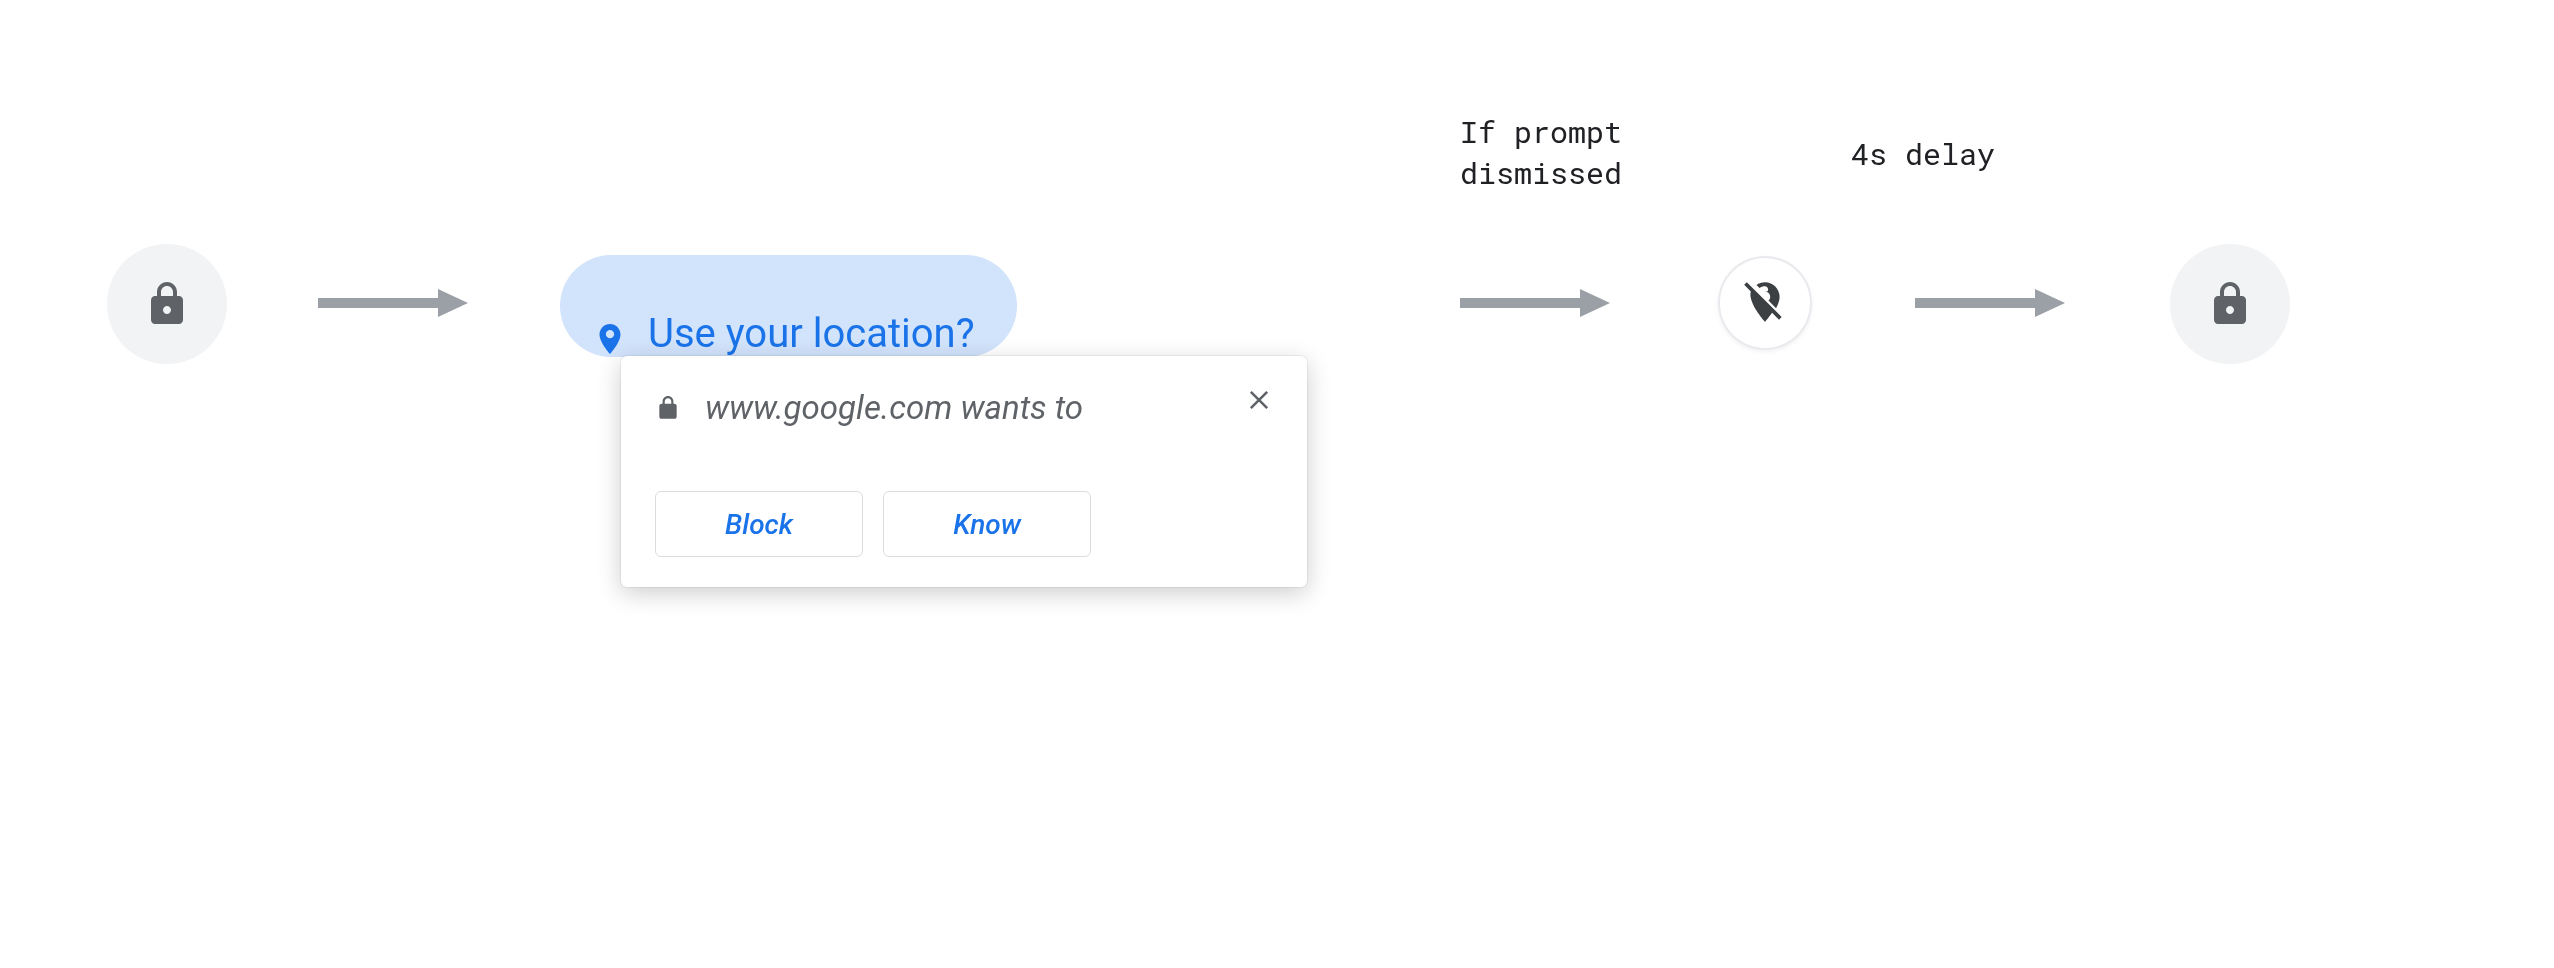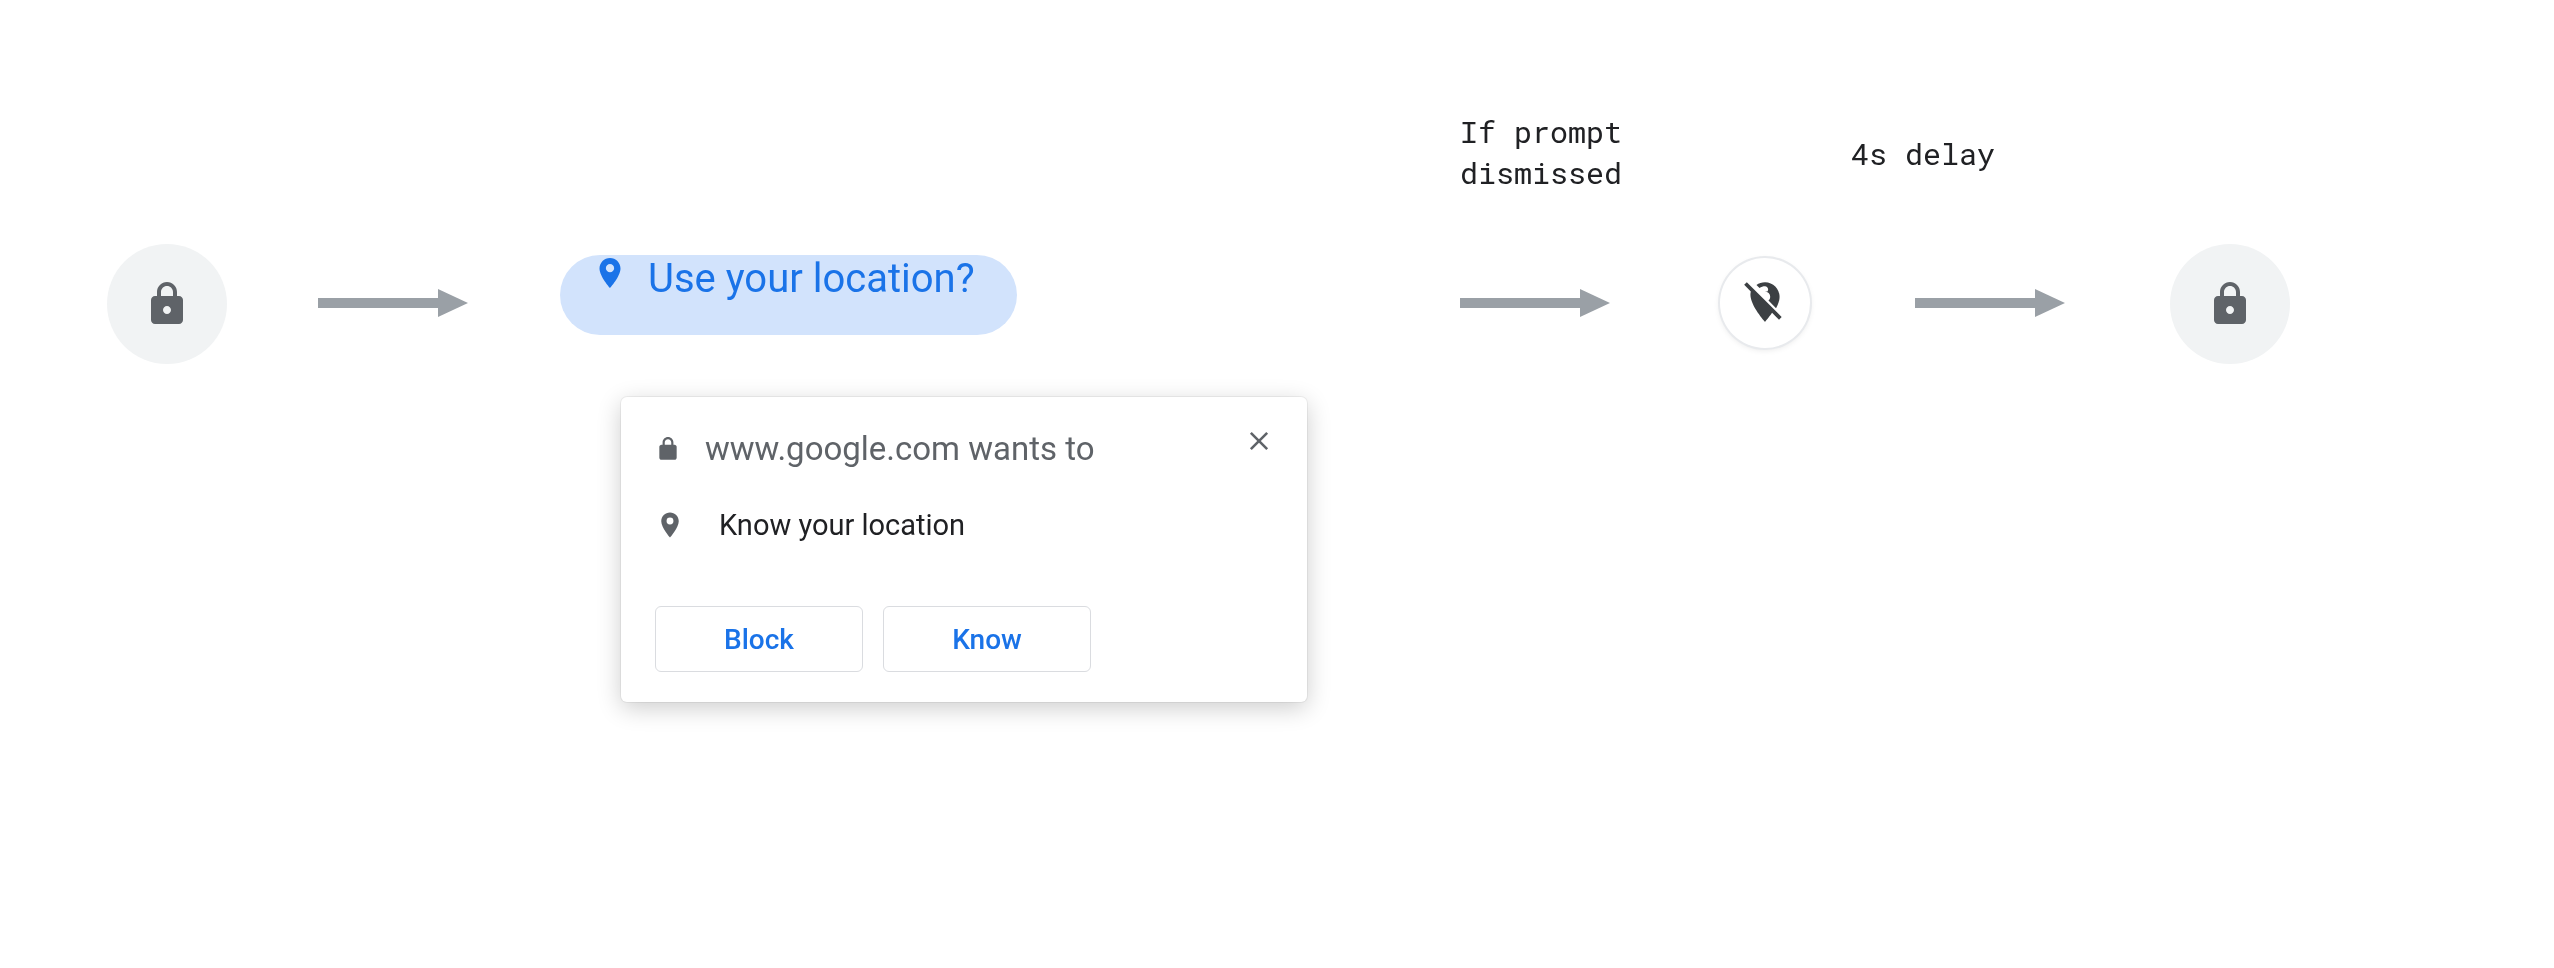--- a/index.html
+++ b/index.html
@@ -54,23 +54,23 @@
   .arrow svg {
     display: block;
   }
 
   
   .location-chip {
     position: absolute;
     background: #d2e3fc;
     color: #1a73e8;
     border-radius: 60px;
-    height: 80px;
-    display: flex;
-    align-items: flex-start;
+    height: 102px;
+    display: flex;
+    align-items: flex-end;
     padding: 0 42px 0 32px;
     font-size: 40px;
     font-weight: 400;
     gap: 20px;
     white-space: nowrap;
   }
   .location-chip svg {
     width: 36px;
     height: 36px;
     flex-shrink: 0;
@@ -180,39 +180,33 @@
     </svg>
   </div>
 
   <div class="location-chip" style="left:560px; top:255px;">
     <svg viewBox="0 0 24 24" fill="#1a73e8">
       <path d="M12 2C8.13 2 5 5.13 5 9c0 5.25 7 13 7 13s7-7.75 7-13c0-3.87-3.13-7-7-7zm0 9.5A2.5 2.5 0 1 1 12 6a2.5 2.5 0 0 1 0 5.5z"></path>
     </svg>
     <span>Use your location?</span>
   </div>
 
-  <div class="permission-card" style="left:621px; top:397px;">
+  <div class="permission-card" style="left:621px; top:356px;font-style:italic;">
     <div class="card-header">
       <svg class="lock" viewBox="0 0 24 24" fill="#5f6368">
         <path d="M18 8h-1V6c0-2.76-2.24-5-5-5S7 3.24 7 6v2H6c-1.1 0-2 .9-2 2v10c0 1.1.9 2 2 2h12c1.1 0 2-.9 2-2V10c0-1.1-.9-2-2-2zM9 6c0-1.66 1.34-3 3-3s3 1.34 3 3v2H9V6z"></path>
       </svg>
       <div class="title">www.google.com wants to</div>
     </div>
     <div class="close-btn">
       <svg viewBox="0 0 24 24" fill="none" stroke="#5f6368" stroke-width="2.2">
         <line x1="5" y1="5" x2="19" y2="19"></line>
         <line x1="19" y1="5" x2="5" y2="19"></line>
       </svg>
     </div>
-    <div class="perm-row">
-      <svg viewBox="0 0 24 24" fill="#5f6368">
-        <path d="M12 2C8.13 2 5 5.13 5 9c0 5.25 7 13 7 13s7-7.75 7-13c0-3.87-3.13-7-7-7zm0 9.5A2.5 2.5 0 1 1 12 6a2.5 2.5 0 0 1 0 5.5z"></path>
-      </svg>
-      <span>Know your location</span>
-    </div>
     <div class="card-actions">
       <div class="btn">
         <span>Block</span>
       </div>
       <div class="btn">
         <span>Know</span>
       </div>
     </div>
   </div>
 

